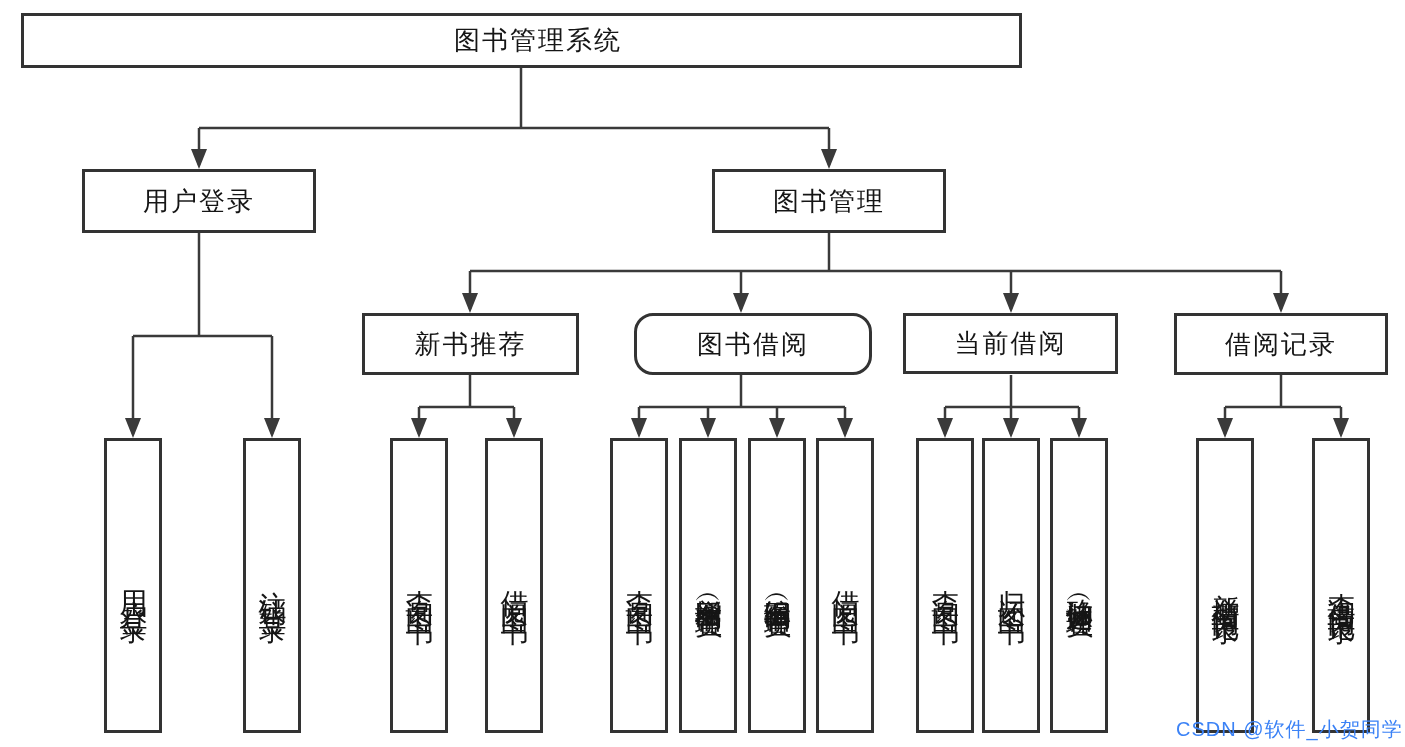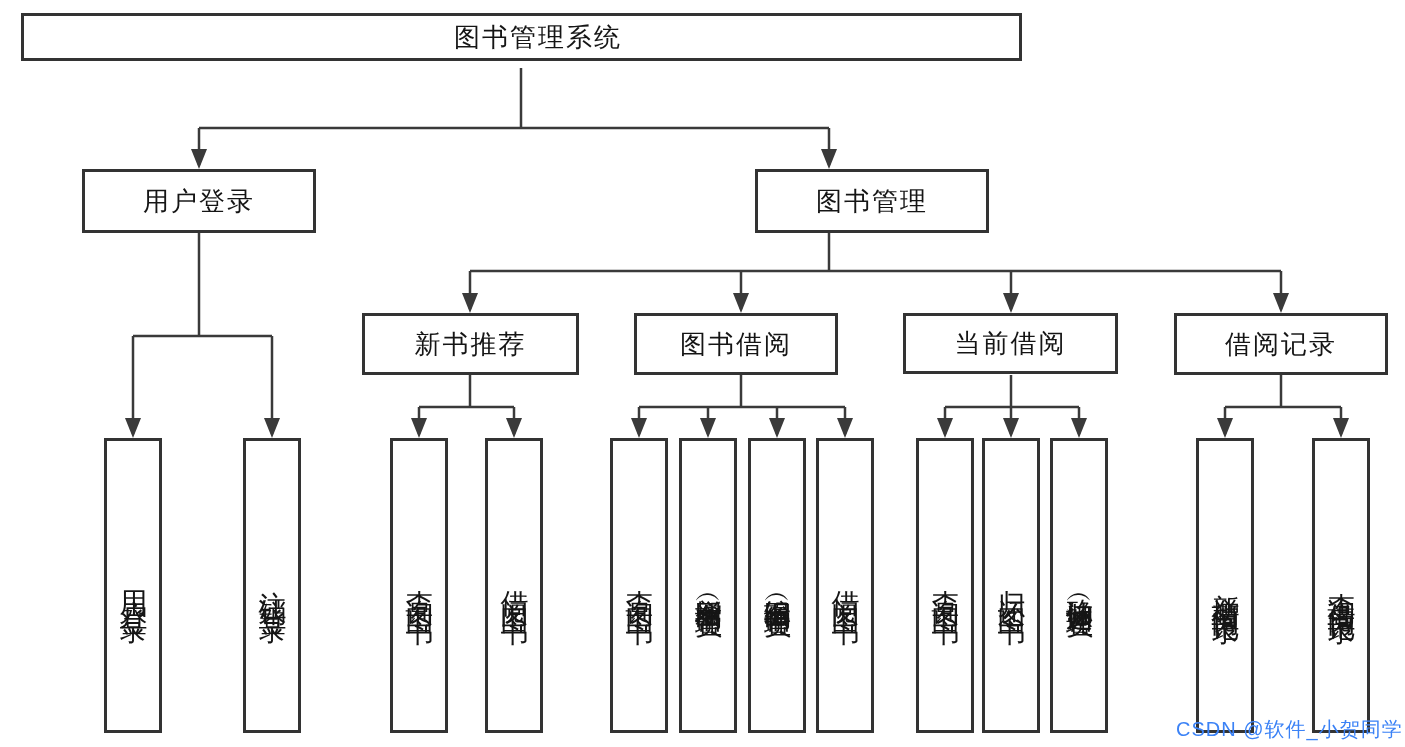--- a/index.html
+++ b/index.html
@@ -114,35 +114,35 @@
     <g>
       <line x1="1281" y1="375" x2="1281" y2="407"></line>
       <line x1="1225" y1="407" x2="1341" y2="407"></line>
       <line x1="1225" y1="407" x2="1225" y2="434"></line>
       <polygon points="1217,418 1233,418 1225,438"></polygon>
       <line x1="1341" y1="407" x2="1341" y2="434"></line>
       <polygon points="1333,418 1349,418 1341,438"></polygon>
     </g>
   </svg>
 
-  <div class="box hbox" style="left:21px; top:13px; width:1001px; height:48px;padding-left:33px;">
+  <div class="box hbox" style="left:21px; top:13px; width:1001px; height:55px;padding-left:33px;">
     <span>图书管理系统</span>
   </div>
 
   <div class="box hbox" style="left:82px; top:169px; width:234px; height:64px;">
     <span>用户登录</span>
   </div>
-  <div class="box hbox" style="left:712px; top:169px; width:234px; height:64px;margin-left:43px;">
+  <div class="box hbox" style="left:712px; top:169px; width:234px; height:64px;">
     <span>图书管理</span>
   </div>
 
   <div class="box hbox" style="left:362px; top:313px; width:217px; height:62px;">
     <span>新书推荐</span>
   </div>
-  <div class="box hbox" style="left:634px; top:313px; width:204px; height:62px;">
+  <div class="box hbox" style="left:634px; top:313px; width:238px; height:62px;border-radius:19px;">
     <span>图书借阅</span>
   </div>
   <div class="box hbox" style="left:903px; top:313px; width:215px; height:61px;">
     <span>当前借阅</span>
   </div>
   <div class="box hbox" style="left:1174px; top:313px; width:214px; height:62px;">
     <span>借阅记录</span>
   </div>
 
   <div class="box vbox" style="left:104px;">

